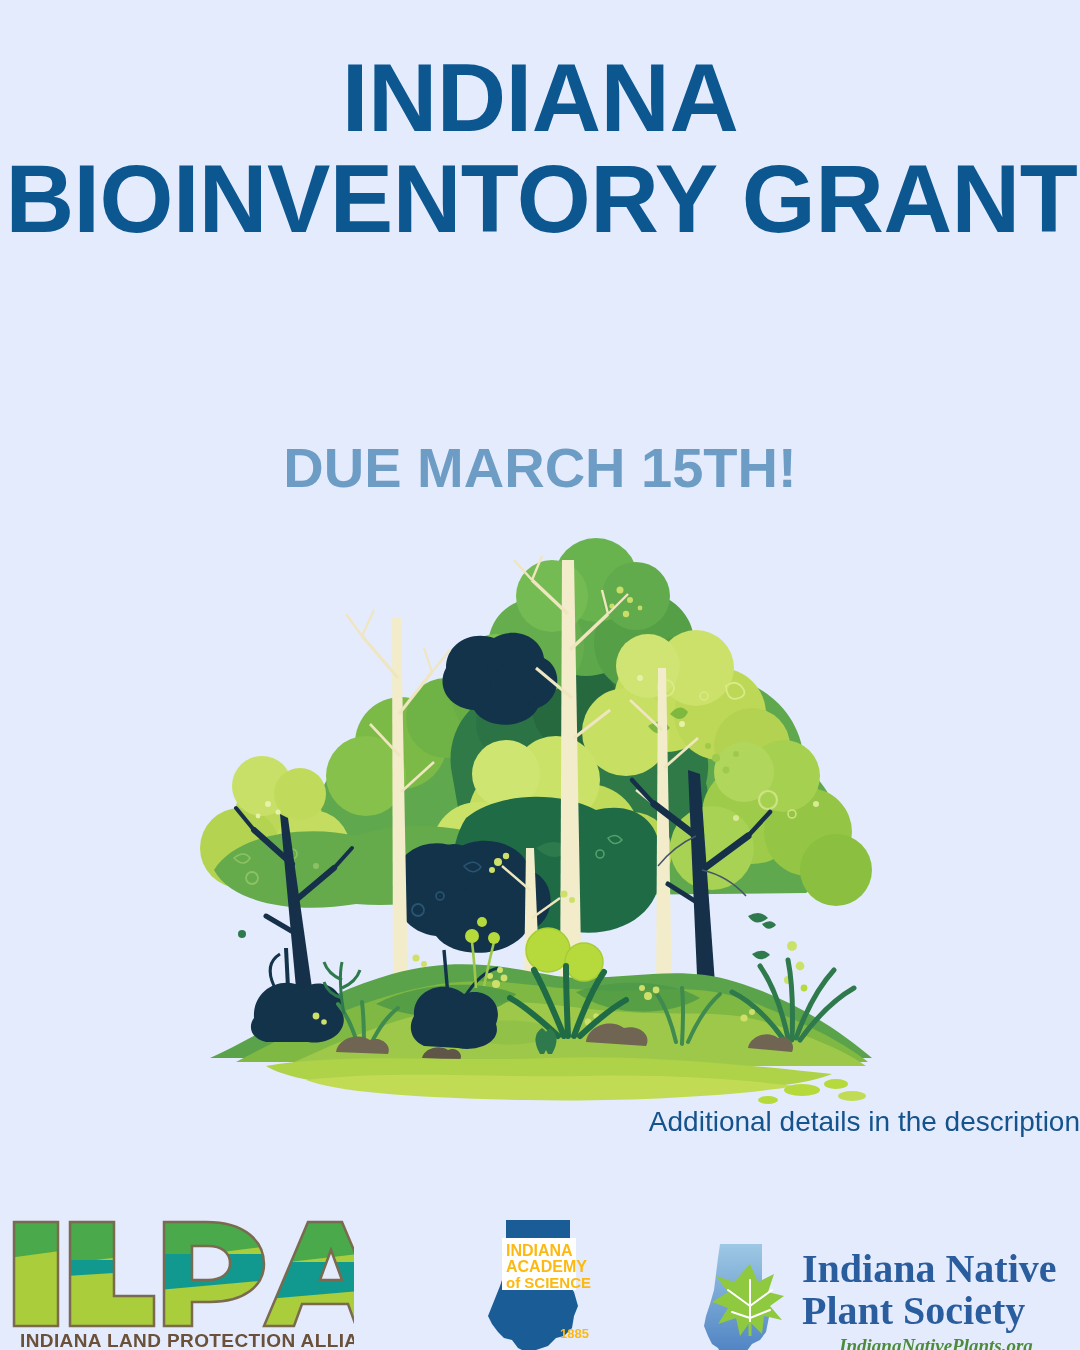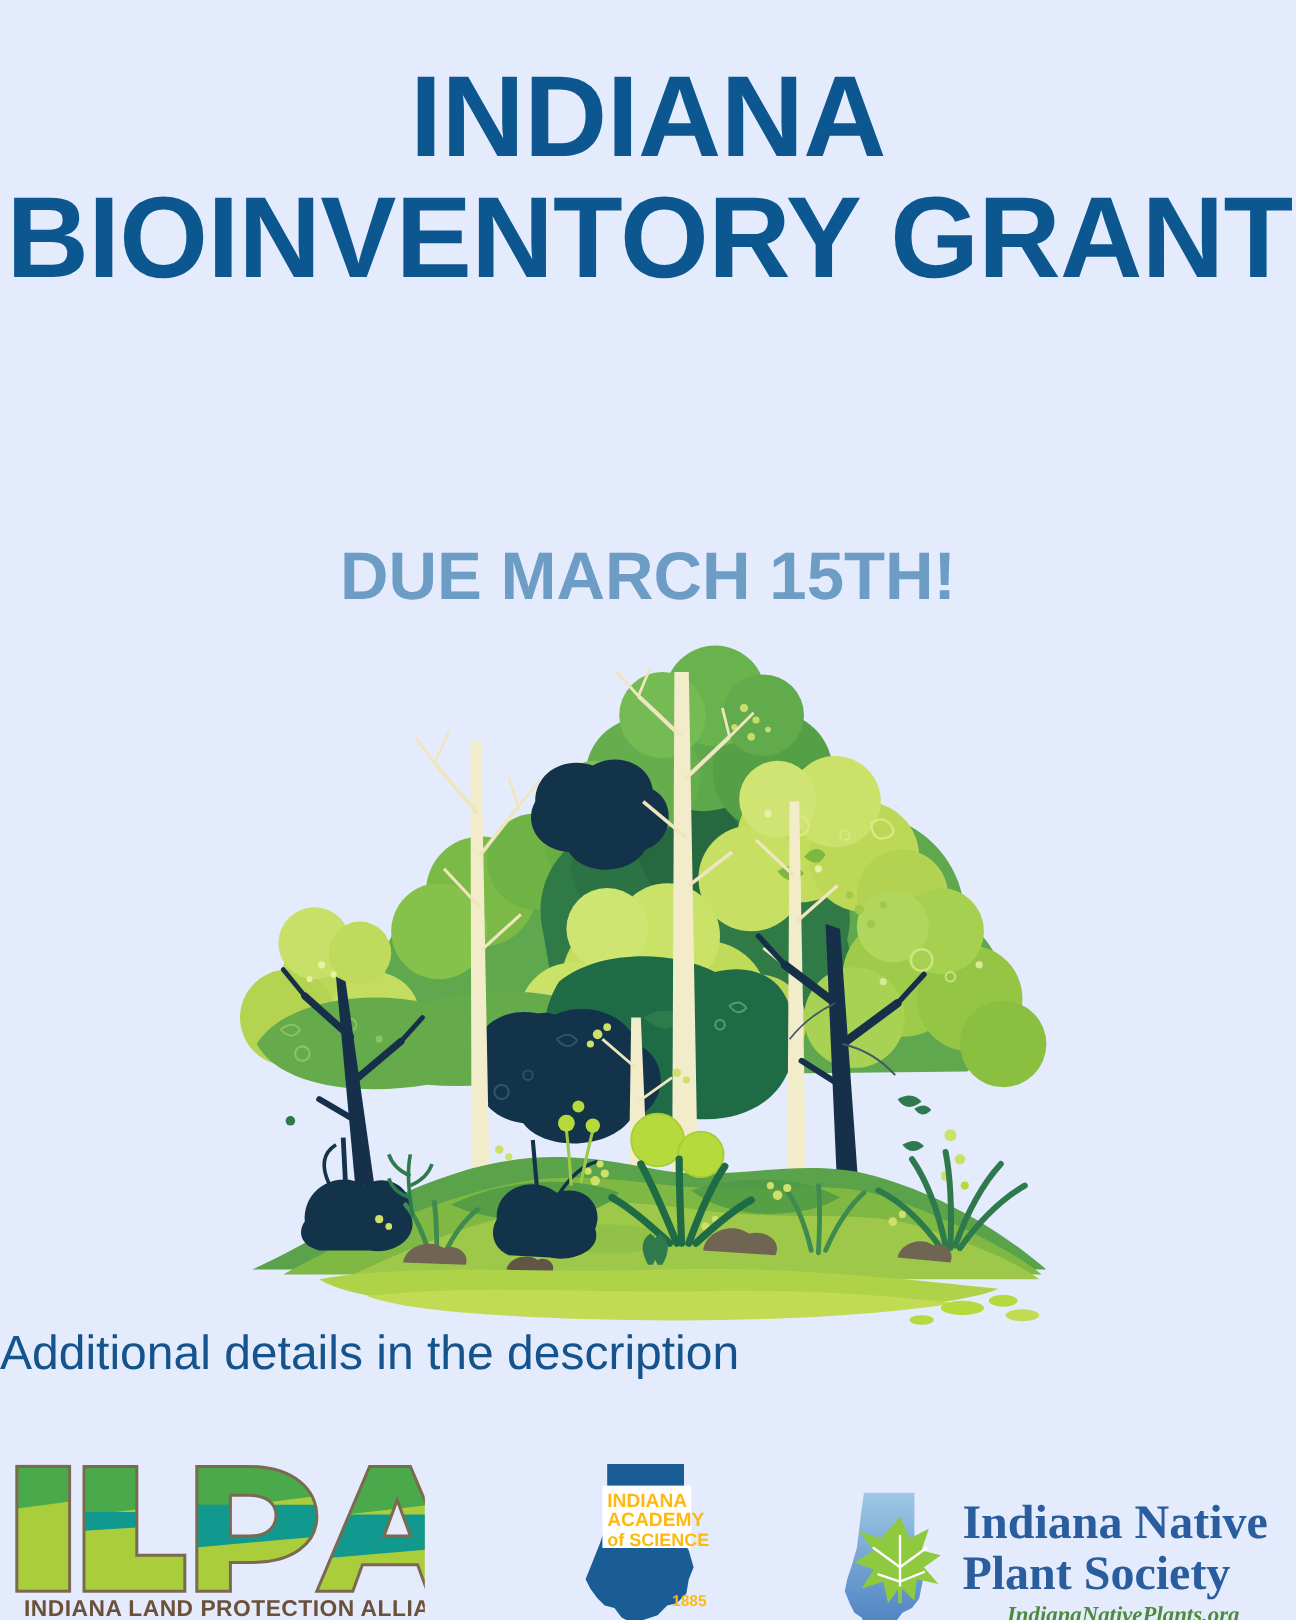--- a/index.html
+++ b/index.html
@@ -35,40 +35,40 @@
     letter-spacing:-0.5px;
     line-height:1.05;
     white-space:nowrap;
   }
   .hl-1 { font-size:96px; }
   .hl-2 { font-size:96px; transform:scaleX(0.99); }
   .hl-3 { font-size:96px; }
 
   .subhead {
     position:absolute;
-    top:452px;
+    top:440px;
     left:0;
     width:1080px;
     text-align:center;
     color:#6d9dc5;
     font-size:56px;
     font-weight:bold;
     letter-spacing:0px;
     line-height:1;
     white-space:nowrap;
   }
 
   .caption {
     position:absolute;
     top:1108px;
     left:0;
     width:1080px;
-    text-align:left;
+    text-align:right;
     color:#15538d;
-    font-size:40px;
+    font-size:28px;
     font-weight:normal;
     line-height:1;
     white-space:nowrap;
   }
 
   
   .illus {
     position:absolute;
     left:196px;
     top:518px;

